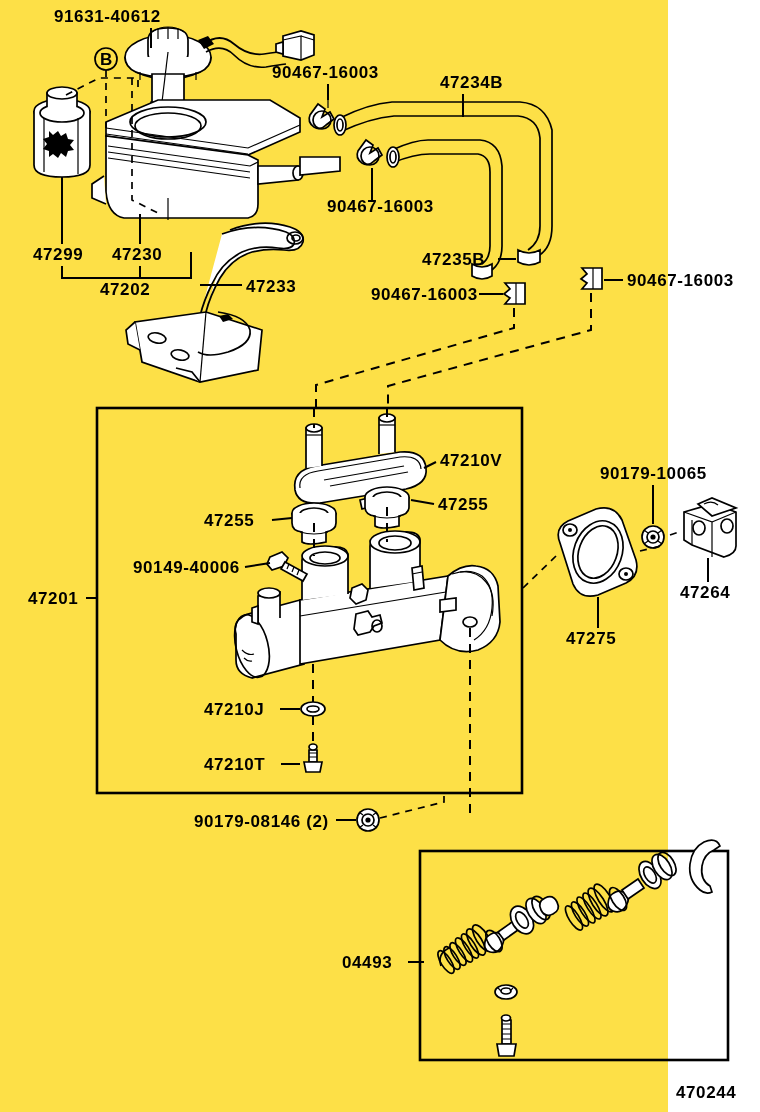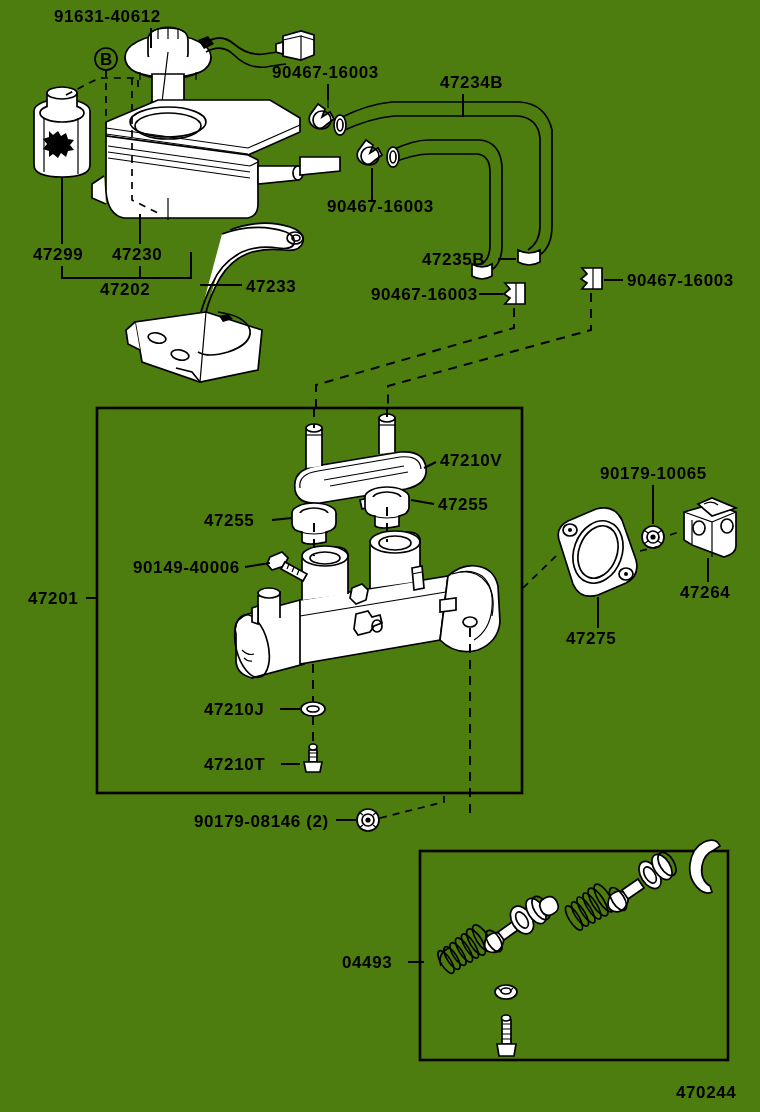--- a/index.html
+++ b/index.html
@@ -1,18 +1,18 @@
 <!DOCTYPE html>
 <html><head>
 <meta charset="utf-8">
 <style>
   html,body{margin:0;padding:0;background:#ffffff;}
   body{width:760px;height:1112px;overflow:hidden;
        font-family:"Liberation Sans",sans-serif;}
-  #stage{position:relative;width:760px;height:1112px;background:#4d7c0f;}
+  #stage{position:relative;width:668px;height:1112px;background:#fde047;}
   svg{position:absolute;left:0;top:0;width:760px;height:1112px;}
   text{font-family:"Liberation Sans",sans-serif;font-weight:bold;
        fill:#000;letter-spacing:0.6px;}
   .code{font-size:17px;}
   .part{stroke:#000;fill:#fff;stroke-width:1.7;}
   .partT{stroke:#000;fill:none;stroke-width:1.7;}
   .thin{stroke:#000;fill:none;stroke-width:1.2;}
   .lead{stroke:#000;fill:none;stroke-width:2;}
   .dash{stroke:#000;fill:none;stroke-width:2;stroke-dasharray:9 7;}
   .dash2{stroke:#000;fill:none;stroke-width:1.7;stroke-dasharray:7 6;}

